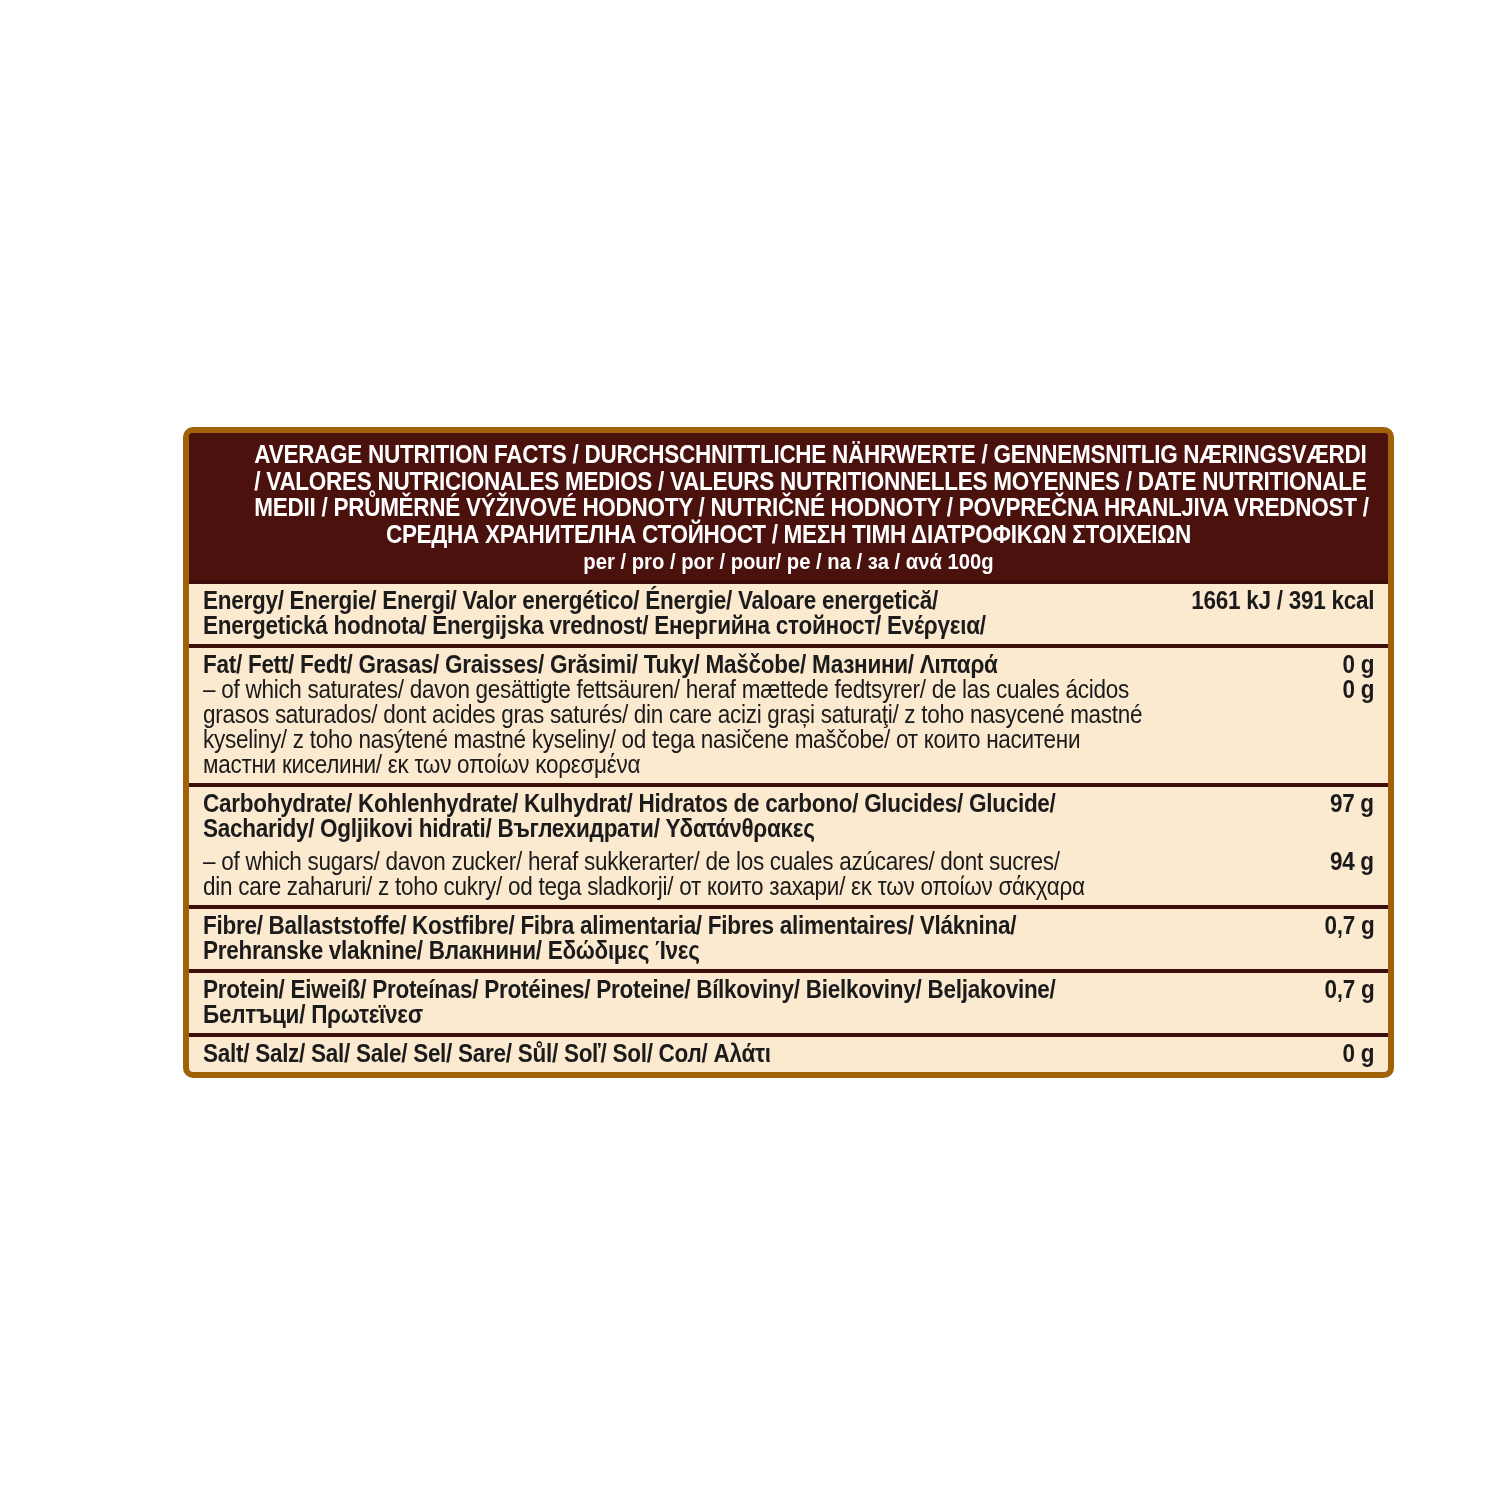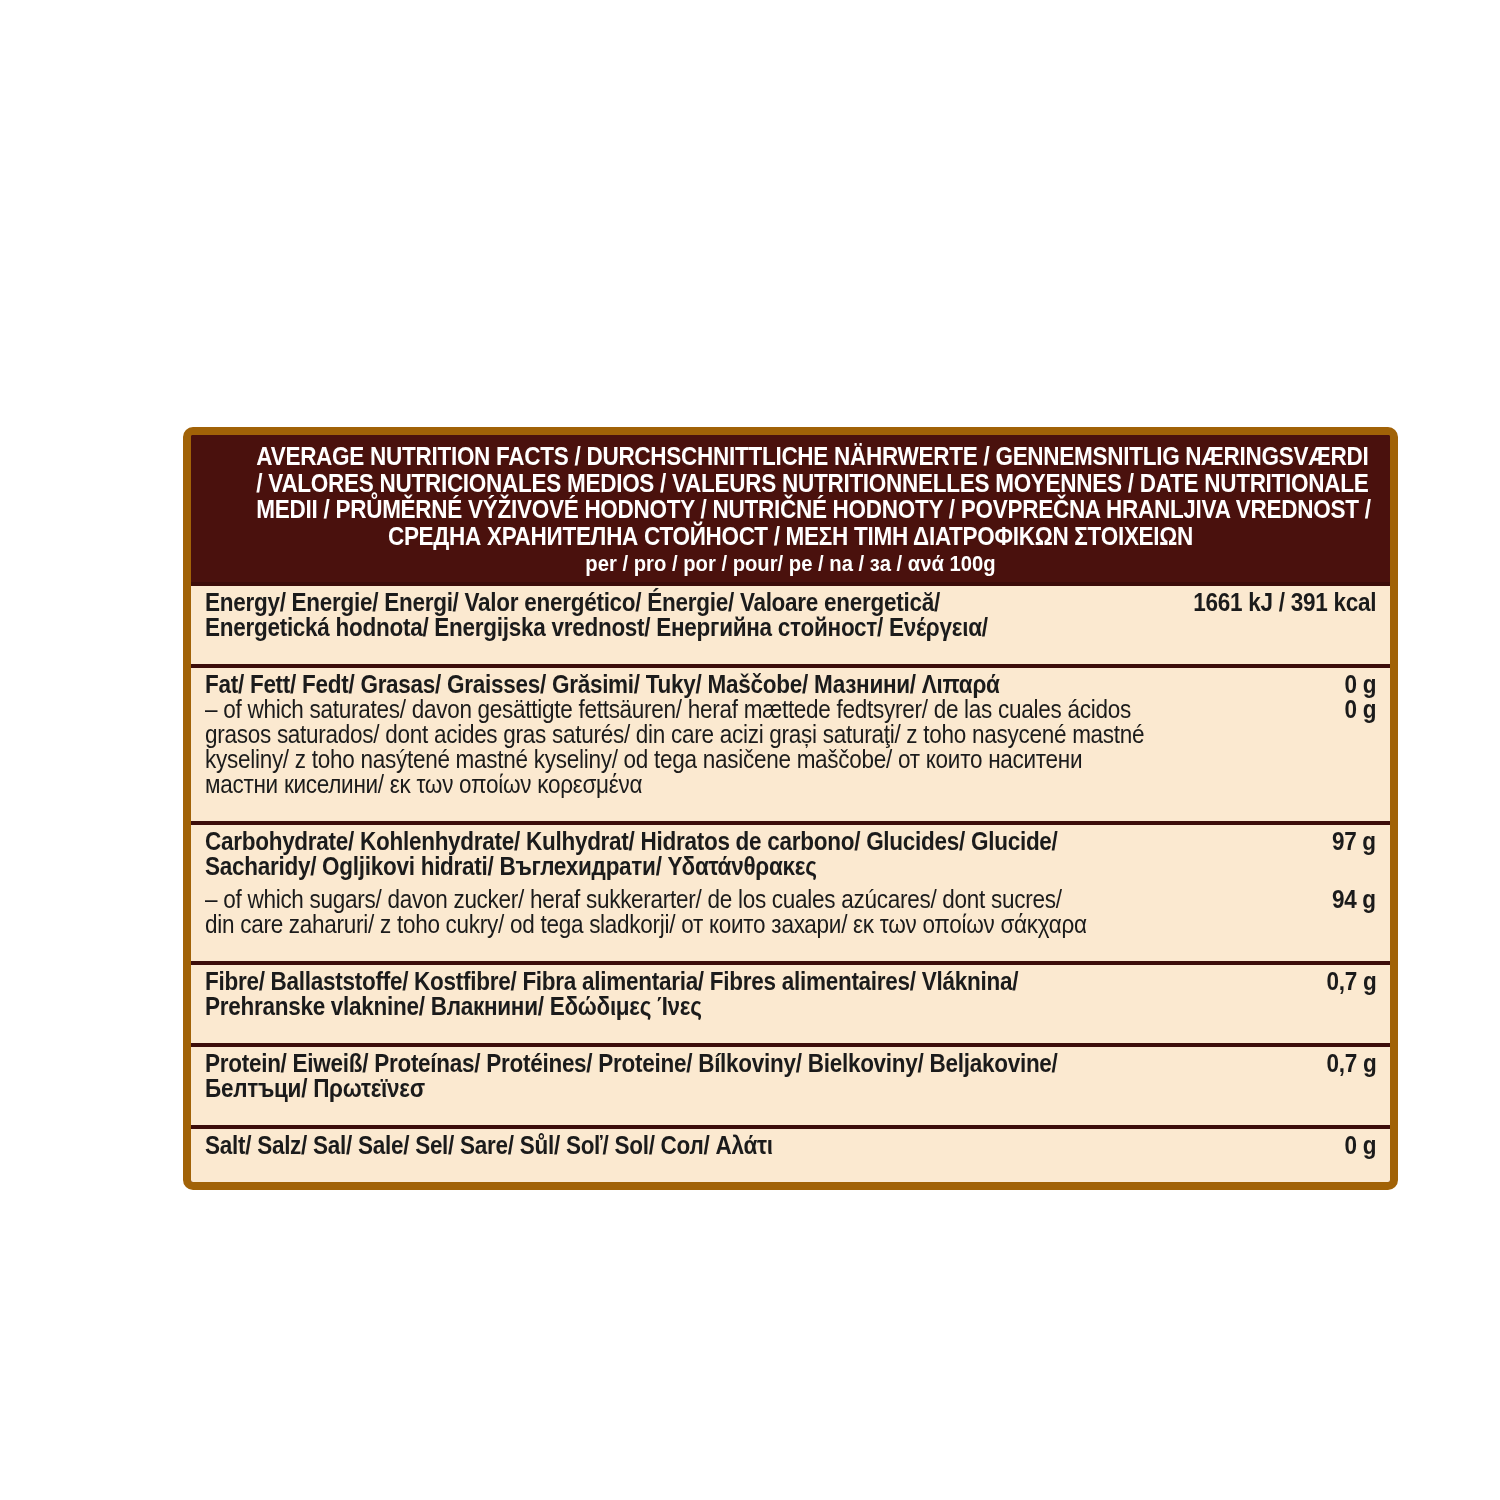--- a/index.html
+++ b/index.html
@@ -9,21 +9,21 @@
     width: 1500px;
     height: 1500px;
     position: relative;
     font-family: "Liberation Sans", sans-serif;
   }
   .label {
     position: absolute;
     left: 183px;
     top: 427px;
     width: 1199px;
-    border: 8px solid #a16207;
+    border: 6px solid #a16207;
     border-radius: 10px;
     overflow: hidden;
     background: #4a110d;
   }
   .hdr {
     background: #4a110d;
     color: #ffffff;
     text-align: center;
     padding: 8px 6px 6px 6px;
   }
@@ -43,21 +43,21 @@
     line-height: 25px;
     margin-top: 2px;
     transform: scaleX(0.92);
     transform-origin: 50% 50%;
   }
   .row {
     position: relative;
     background: #fbe9d0;
     color: #1b1b1b;
     border-top: 4px solid #3c0d0a;
-    padding: 4px 14px 24px 14px;
+    padding: 4px 14px 6px 14px;
   }
   .row:first-of-type { border-top: none; }
   .ln {
     white-space: nowrap;
     font-size: 25px;
     line-height: 25px;
     letter-spacing: -0.3px;
     transform: scaleX(0.9);
     transform-origin: 0 50%;
   }

